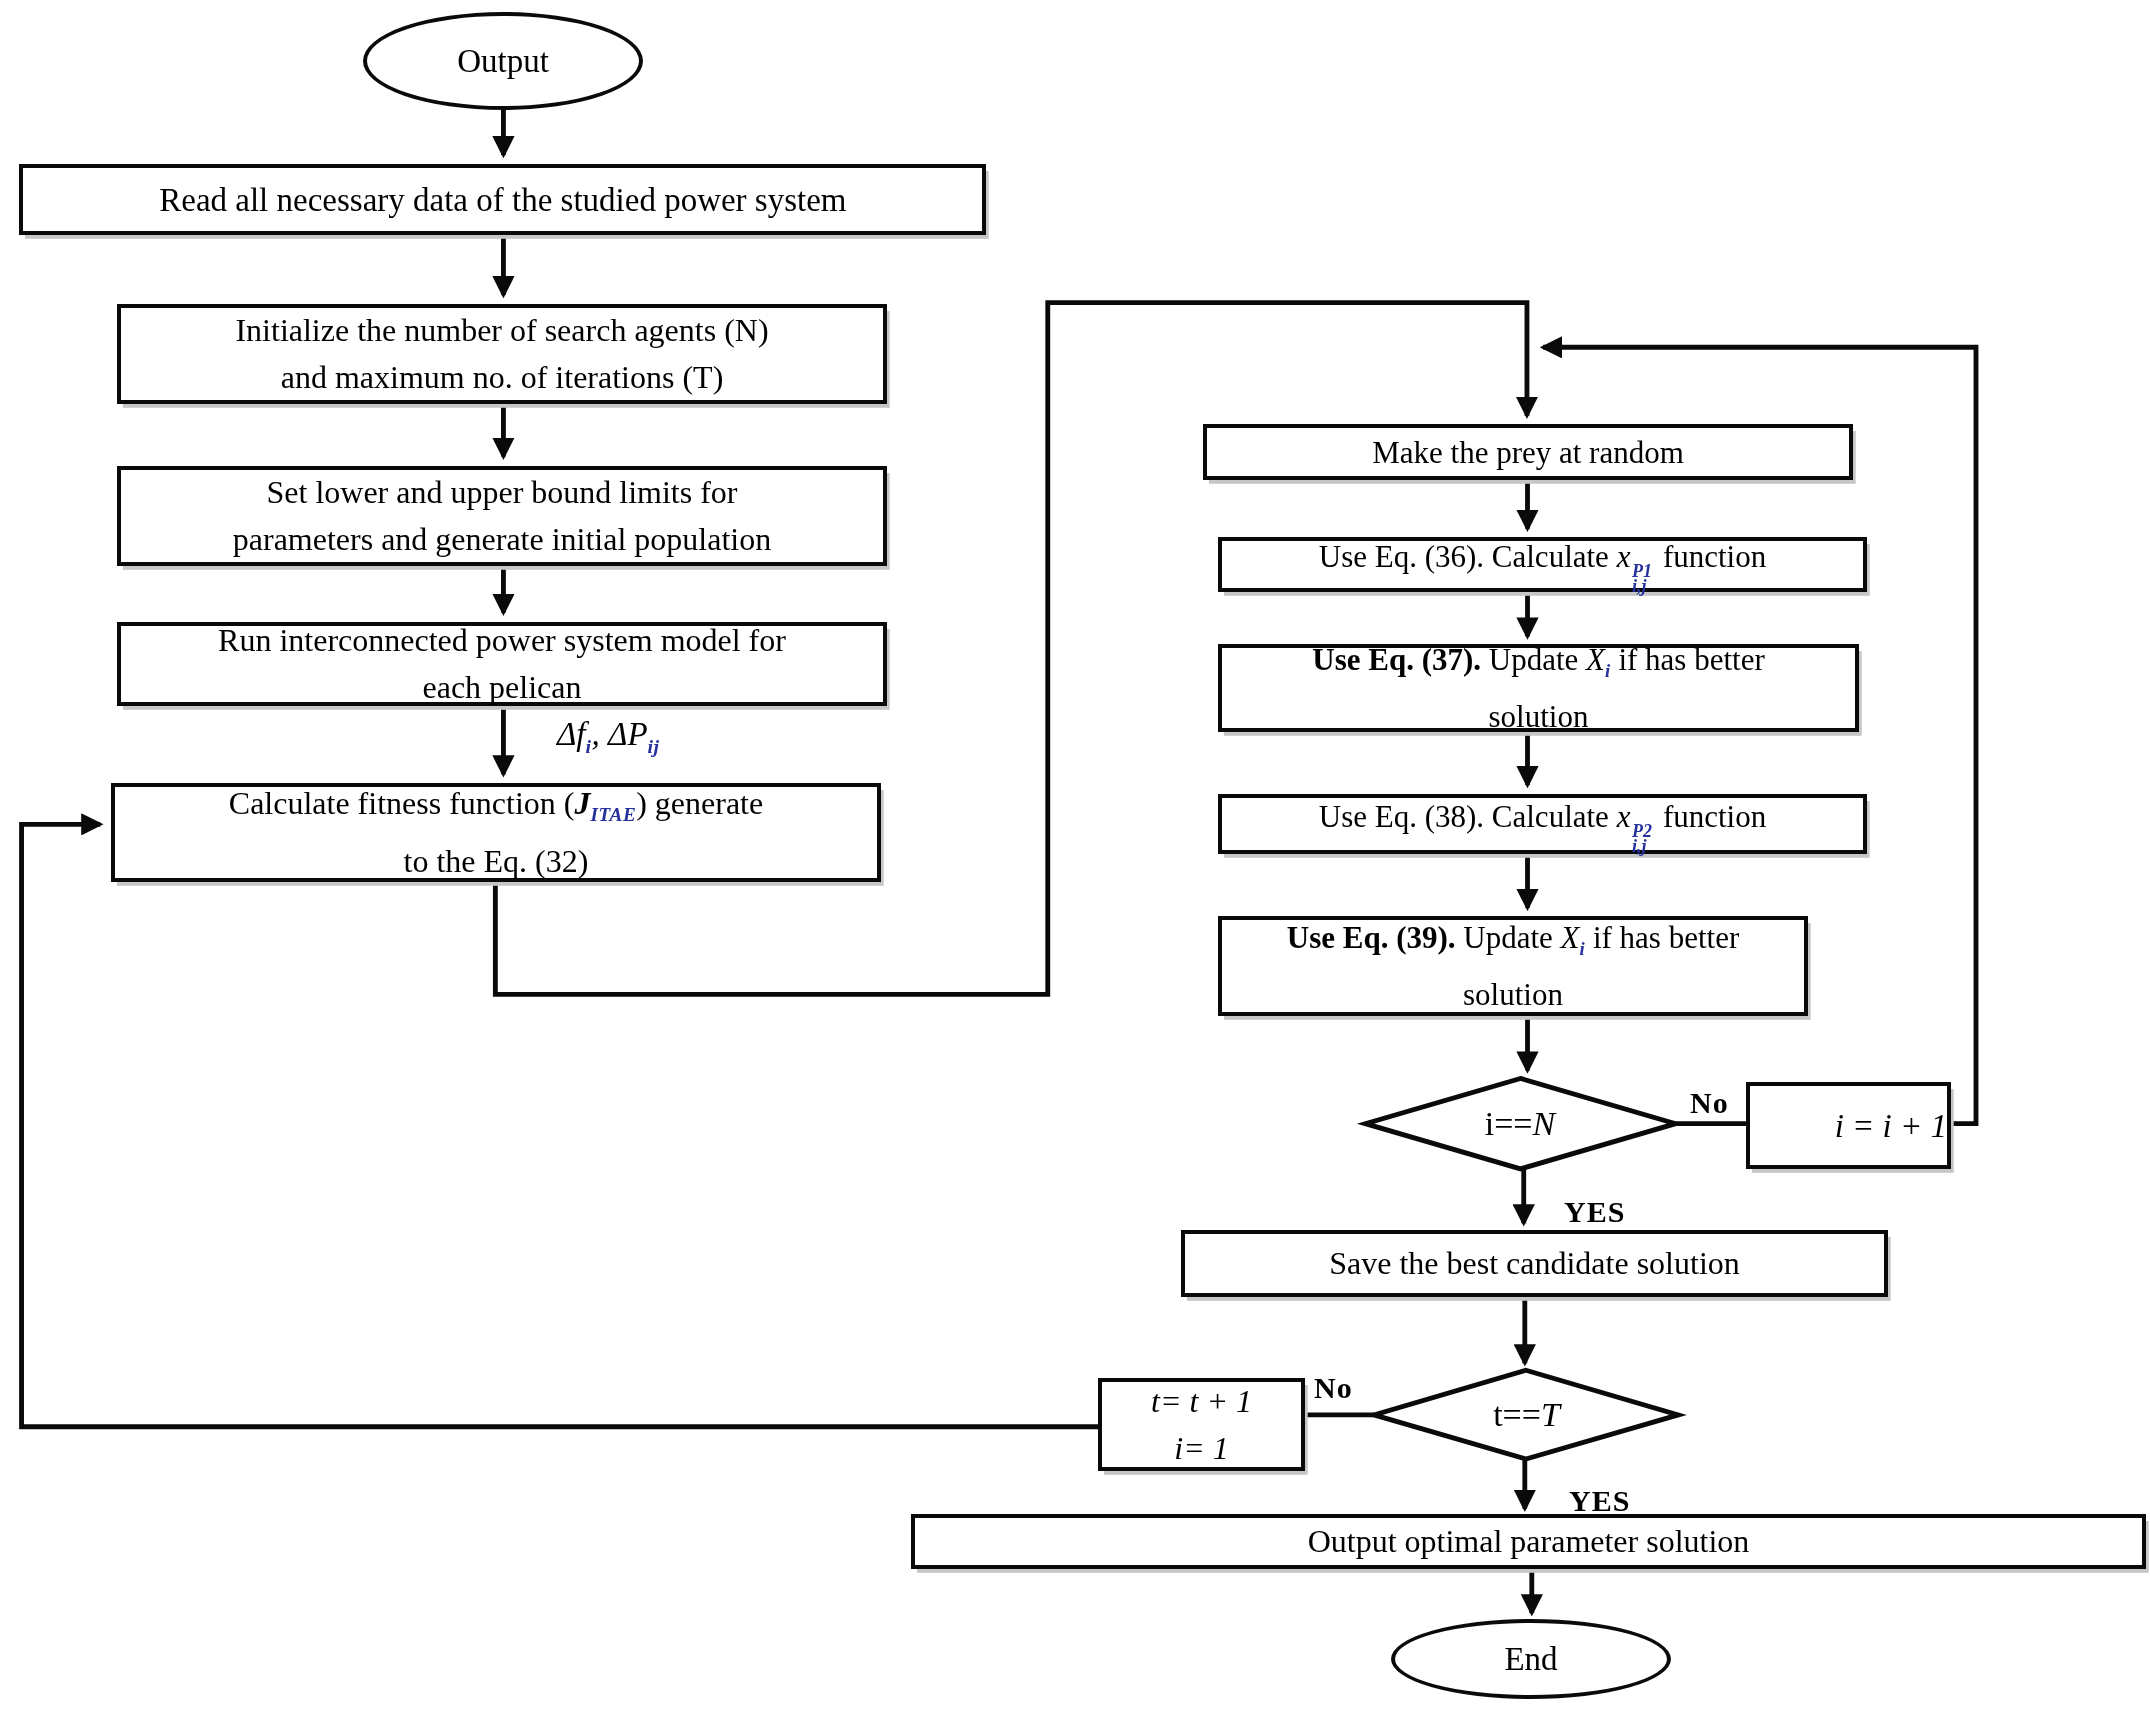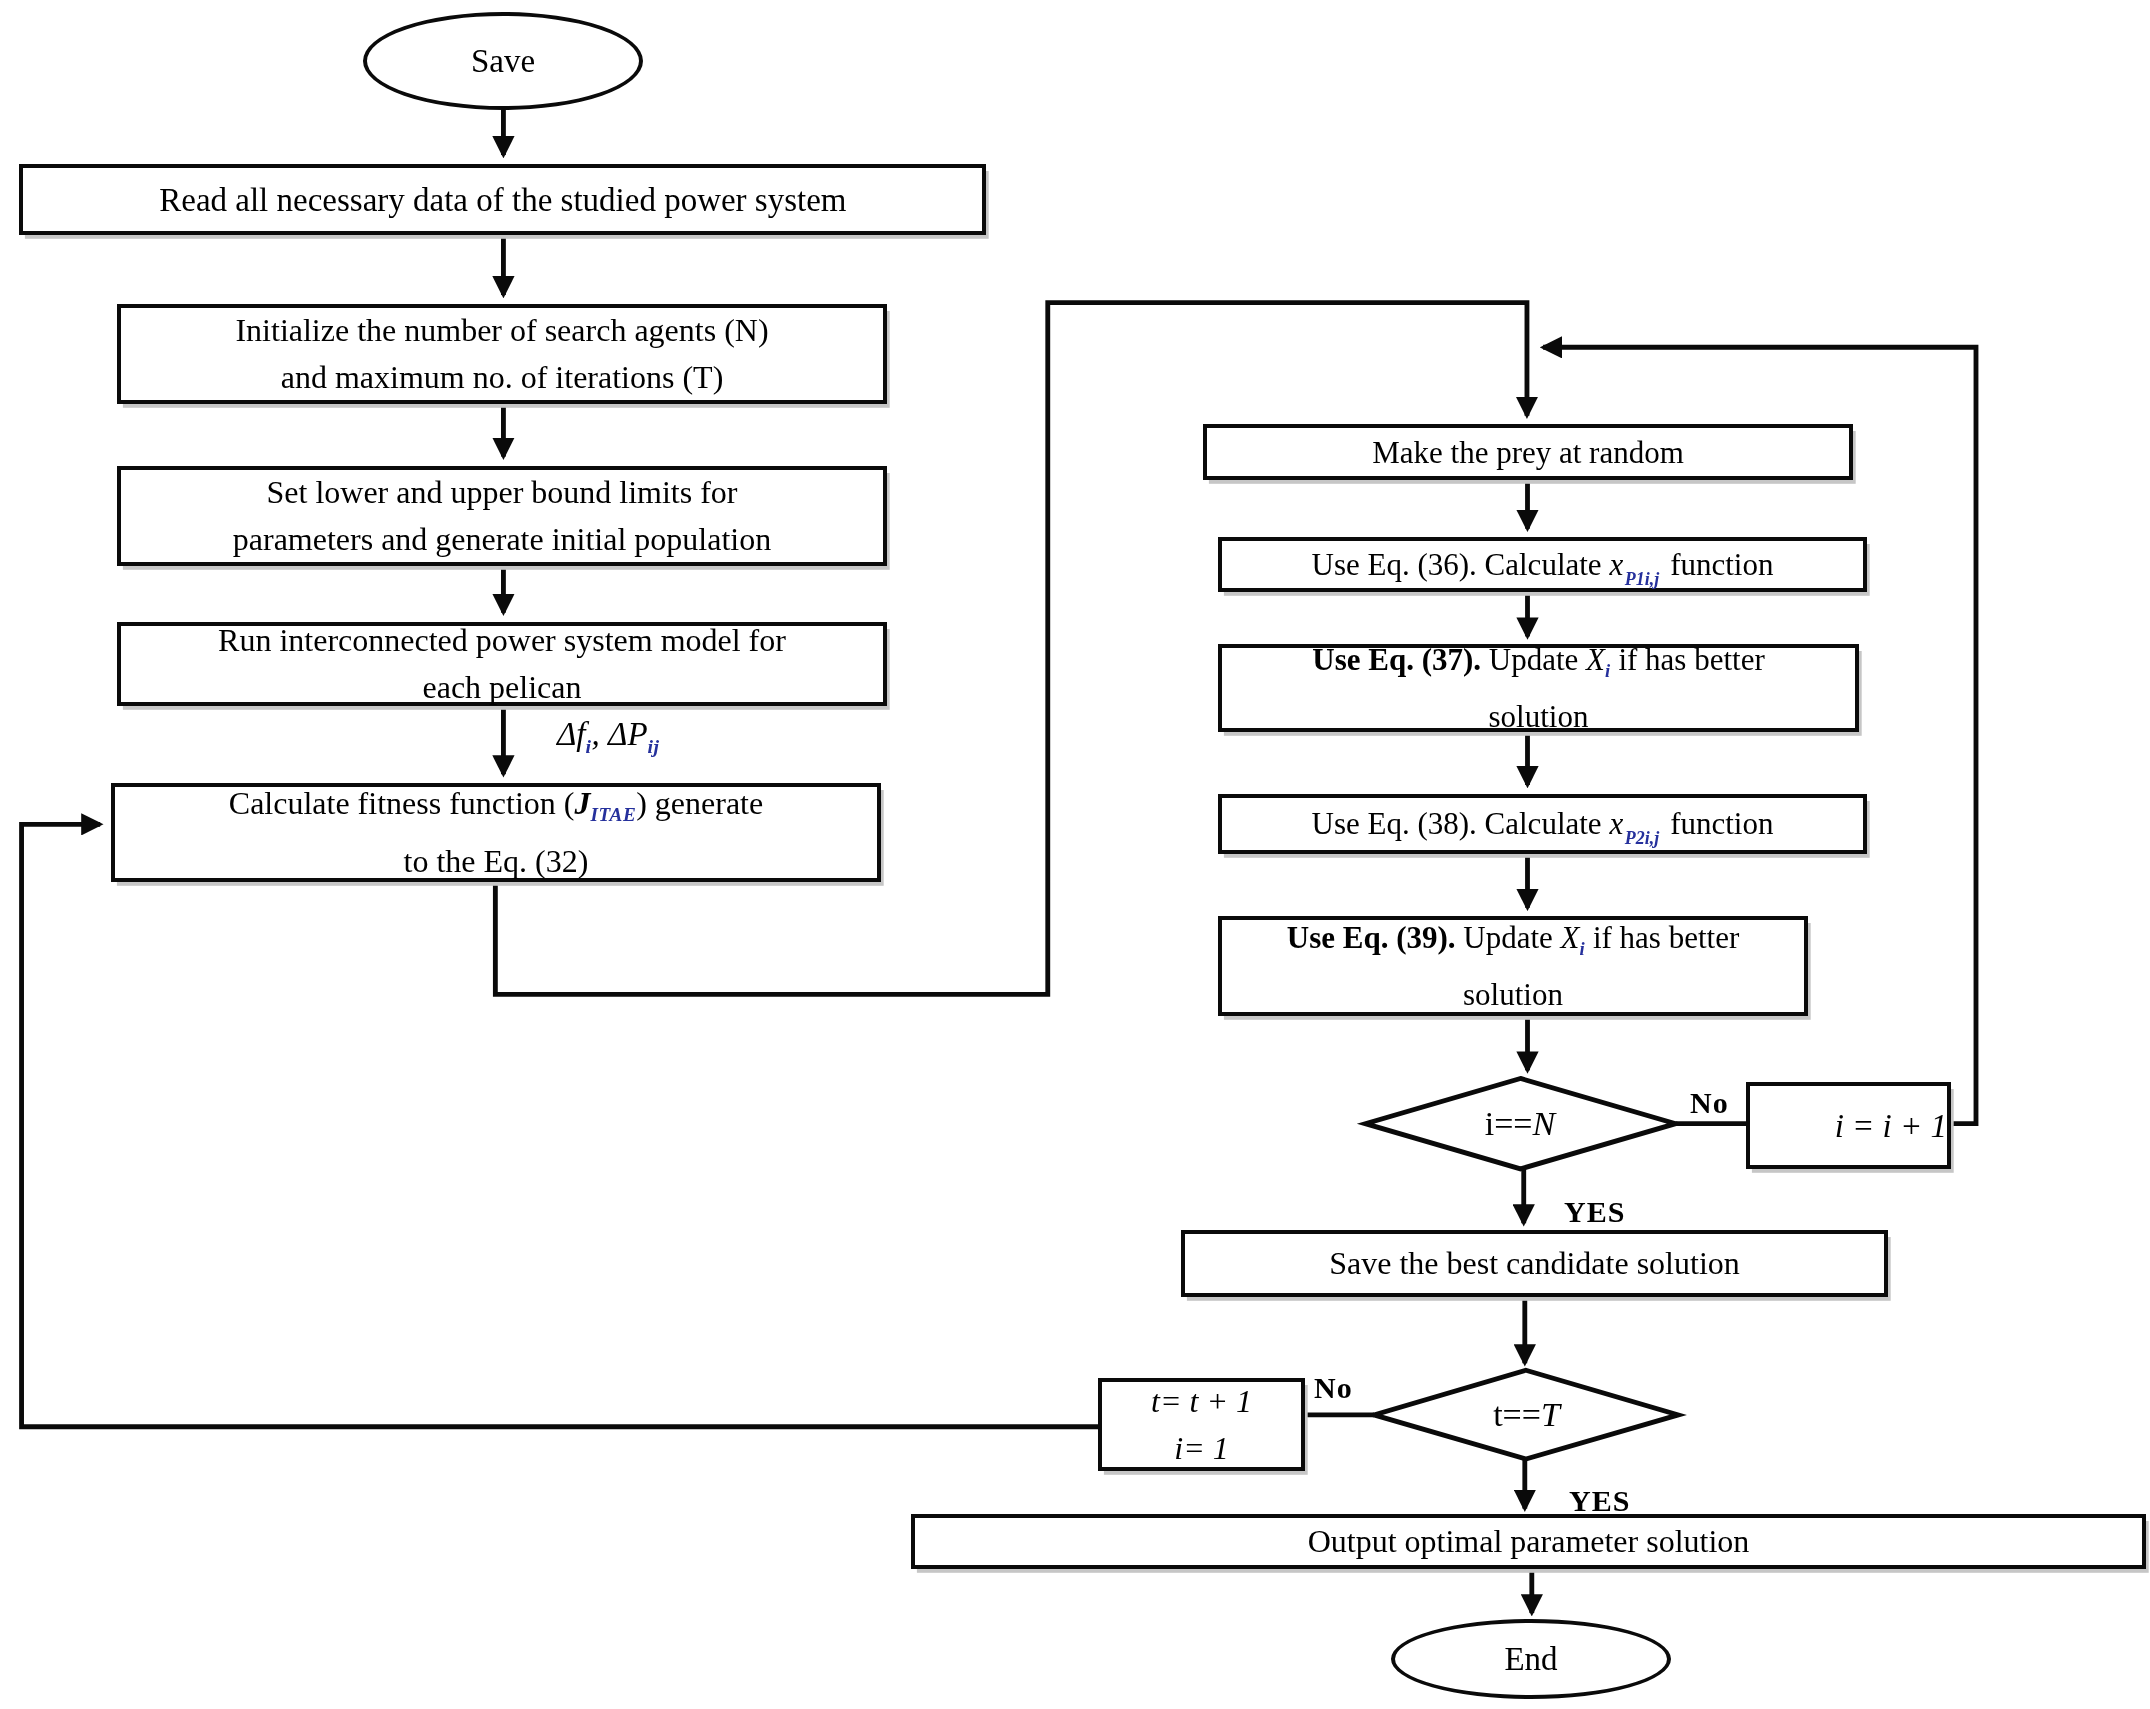--- a/index.html
+++ b/index.html
@@ -9,21 +9,21 @@
   .node{position:absolute;box-sizing:border-box;background:#fff;border:4.8px solid #0a0a0a;
         display:flex;flex-direction:column;align-items:center;justify-content:center;
         text-align:center;box-shadow:4.3px 5.4px 0 -1.6px #c6c6c6;}
   .ellipse{border-radius:50%;box-shadow:none;}
   .tline{display:block;white-space:nowrap;}
   .lbl{position:absolute;white-space:nowrap;}
   .var{font-style:italic;}
   .b{font-weight:bold;}
   .msub{font-size:0.60em;font-style:italic;font-weight:bold;vertical-align:-0.38em;
         letter-spacing:0.5px;color:#25309c;}
-  .ss{display:inline-flex;flex-direction:row;align-items:flex-start;vertical-align:-0.55em;
+  .ss{display:inline-flex;flex-direction:column;align-items:flex-start;vertical-align:-0.55em;
       line-height:0.85;font-size:0.58em;margin-left:1.6px;margin-right:3.2px;}
   .ss .sup,.ss .sub{font-style:italic;font-weight:bold;color:#25309c;}
   .f58{font-size:31px;line-height:45px;}
   .f60{font-size:32px;line-height:47px;}
   .f62{font-size:33px;line-height:48px;}
   .edge-label{font-size:30px;font-weight:600;letter-spacing:1.1px;margin-top:12px;}
 </style>
 </head>
 <body>
 
@@ -54,21 +54,21 @@
       <polyline points="2552,2628 2424,2628"></polyline>
       <polyline points="2040,2650 40,2650 40,1531 186,1531" marker-end="url(#arr)"></polyline>
       <polyline points="2832,2710 2832,2802" marker-end="url(#arr)"></polyline>
       <polyline points="2845,2913 2845,2996" marker-end="url(#arr)"></polyline>
       <polygon fill="#ffffff" points="2824,2003 3112,2087 2824,2171 2536,2087"></polygon>
       <polygon fill="#ffffff" points="2834,2545 3117,2628 2834,2710 2552,2628"></polygon>
     </g>
   </svg>
 
   <div class="node ellipse f62" style="left:363px;top:12px;width:280px;height:98px;">
-    <span class="tline">Save</span>
+    <span class="tline">Output</span>
   </div>
 
   <div class="node ellipse f62" style="left:1391px;top:1619px;width:280px;height:80px;">
     <span class="tline">End</span>
   </div>
 
   <div class="node f62" style="left:19.4px;top:164px;width:967px;height:71px;">
     <span class="tline">Read all necessary  data of the studied power system</span>
   </div>
 

